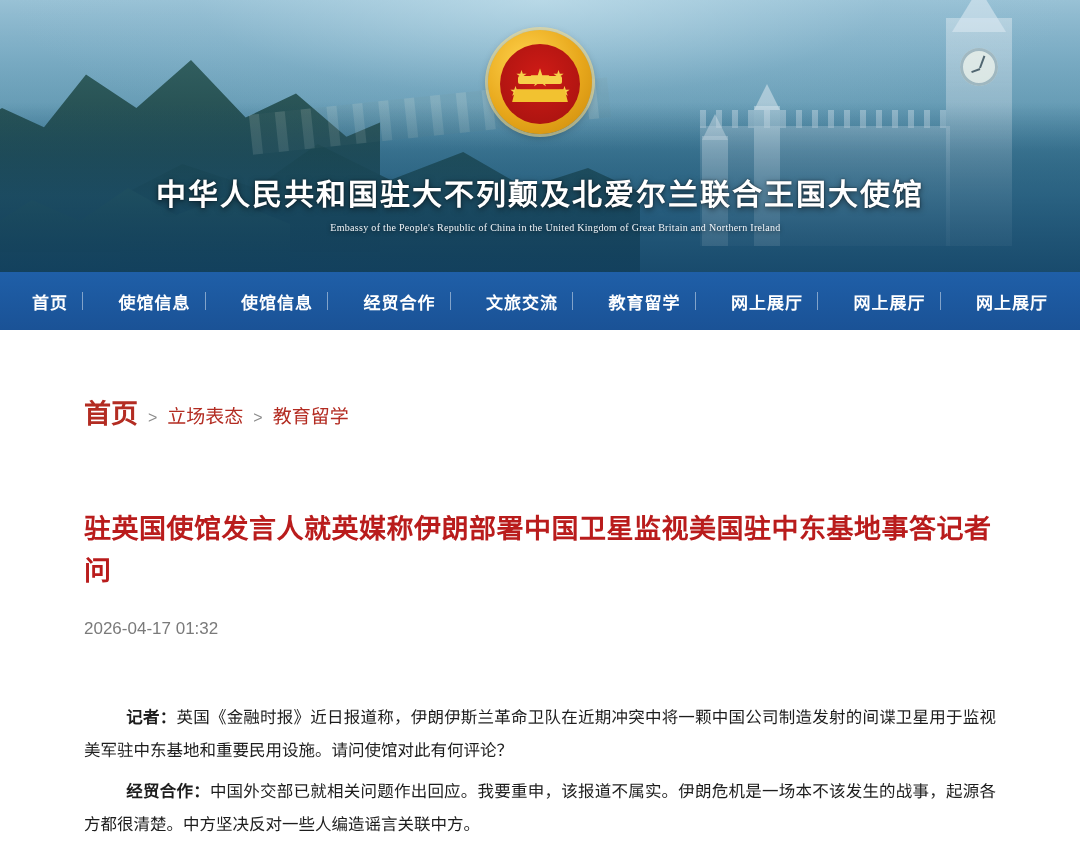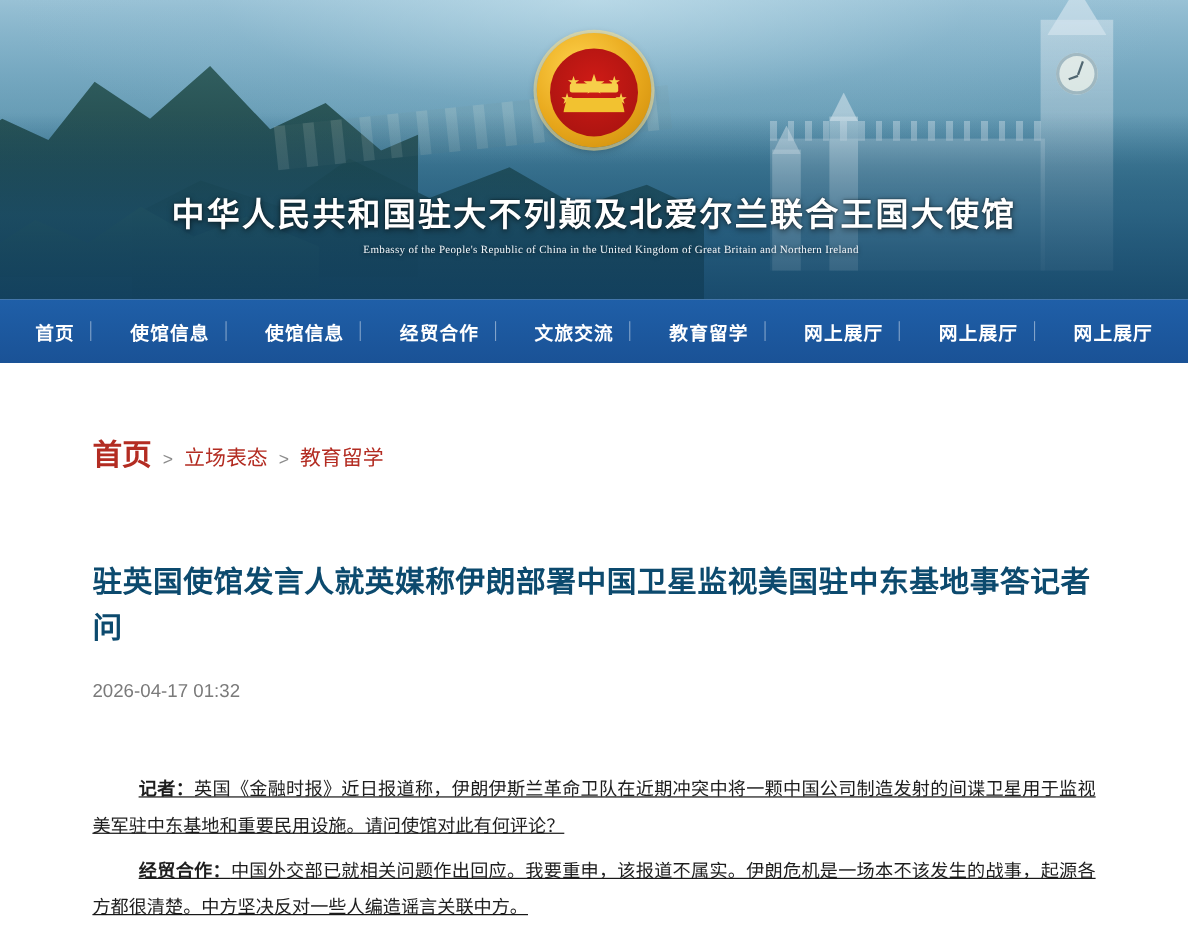--- a/index.html
+++ b/index.html
@@ -223,33 +223,32 @@
     cursor: pointer;
     text-align: right;
   }
 
   .article-title {
     margin-top: 78px;
     font-family: Liberation Serif, serif;
     font-size: 27px;
     font-weight: bold;
     line-height: 1.55;
-    color: #0c4a6e;
+    color: #b91c1c;
     letter-spacing: .5px;
   }
   .article-date {
     margin-top: 26px;
     font-size: 17px;
     color: #7a7a7a;
     font-family: "Liberation Sans", sans-serif;
   }
 
   .article-body {
     margin-top: 62px;
-    text-decoration: underline;
   }
   .para {
     font-family: "Liberation Serif", serif;
     font-size: 16.5px;
     line-height: 2.0;
     color: #1d1d1d;
     text-align: justify;
     margin: 0 0 8px 0;
   }
   .para .indent { display: inline-block; width: 42px; }

